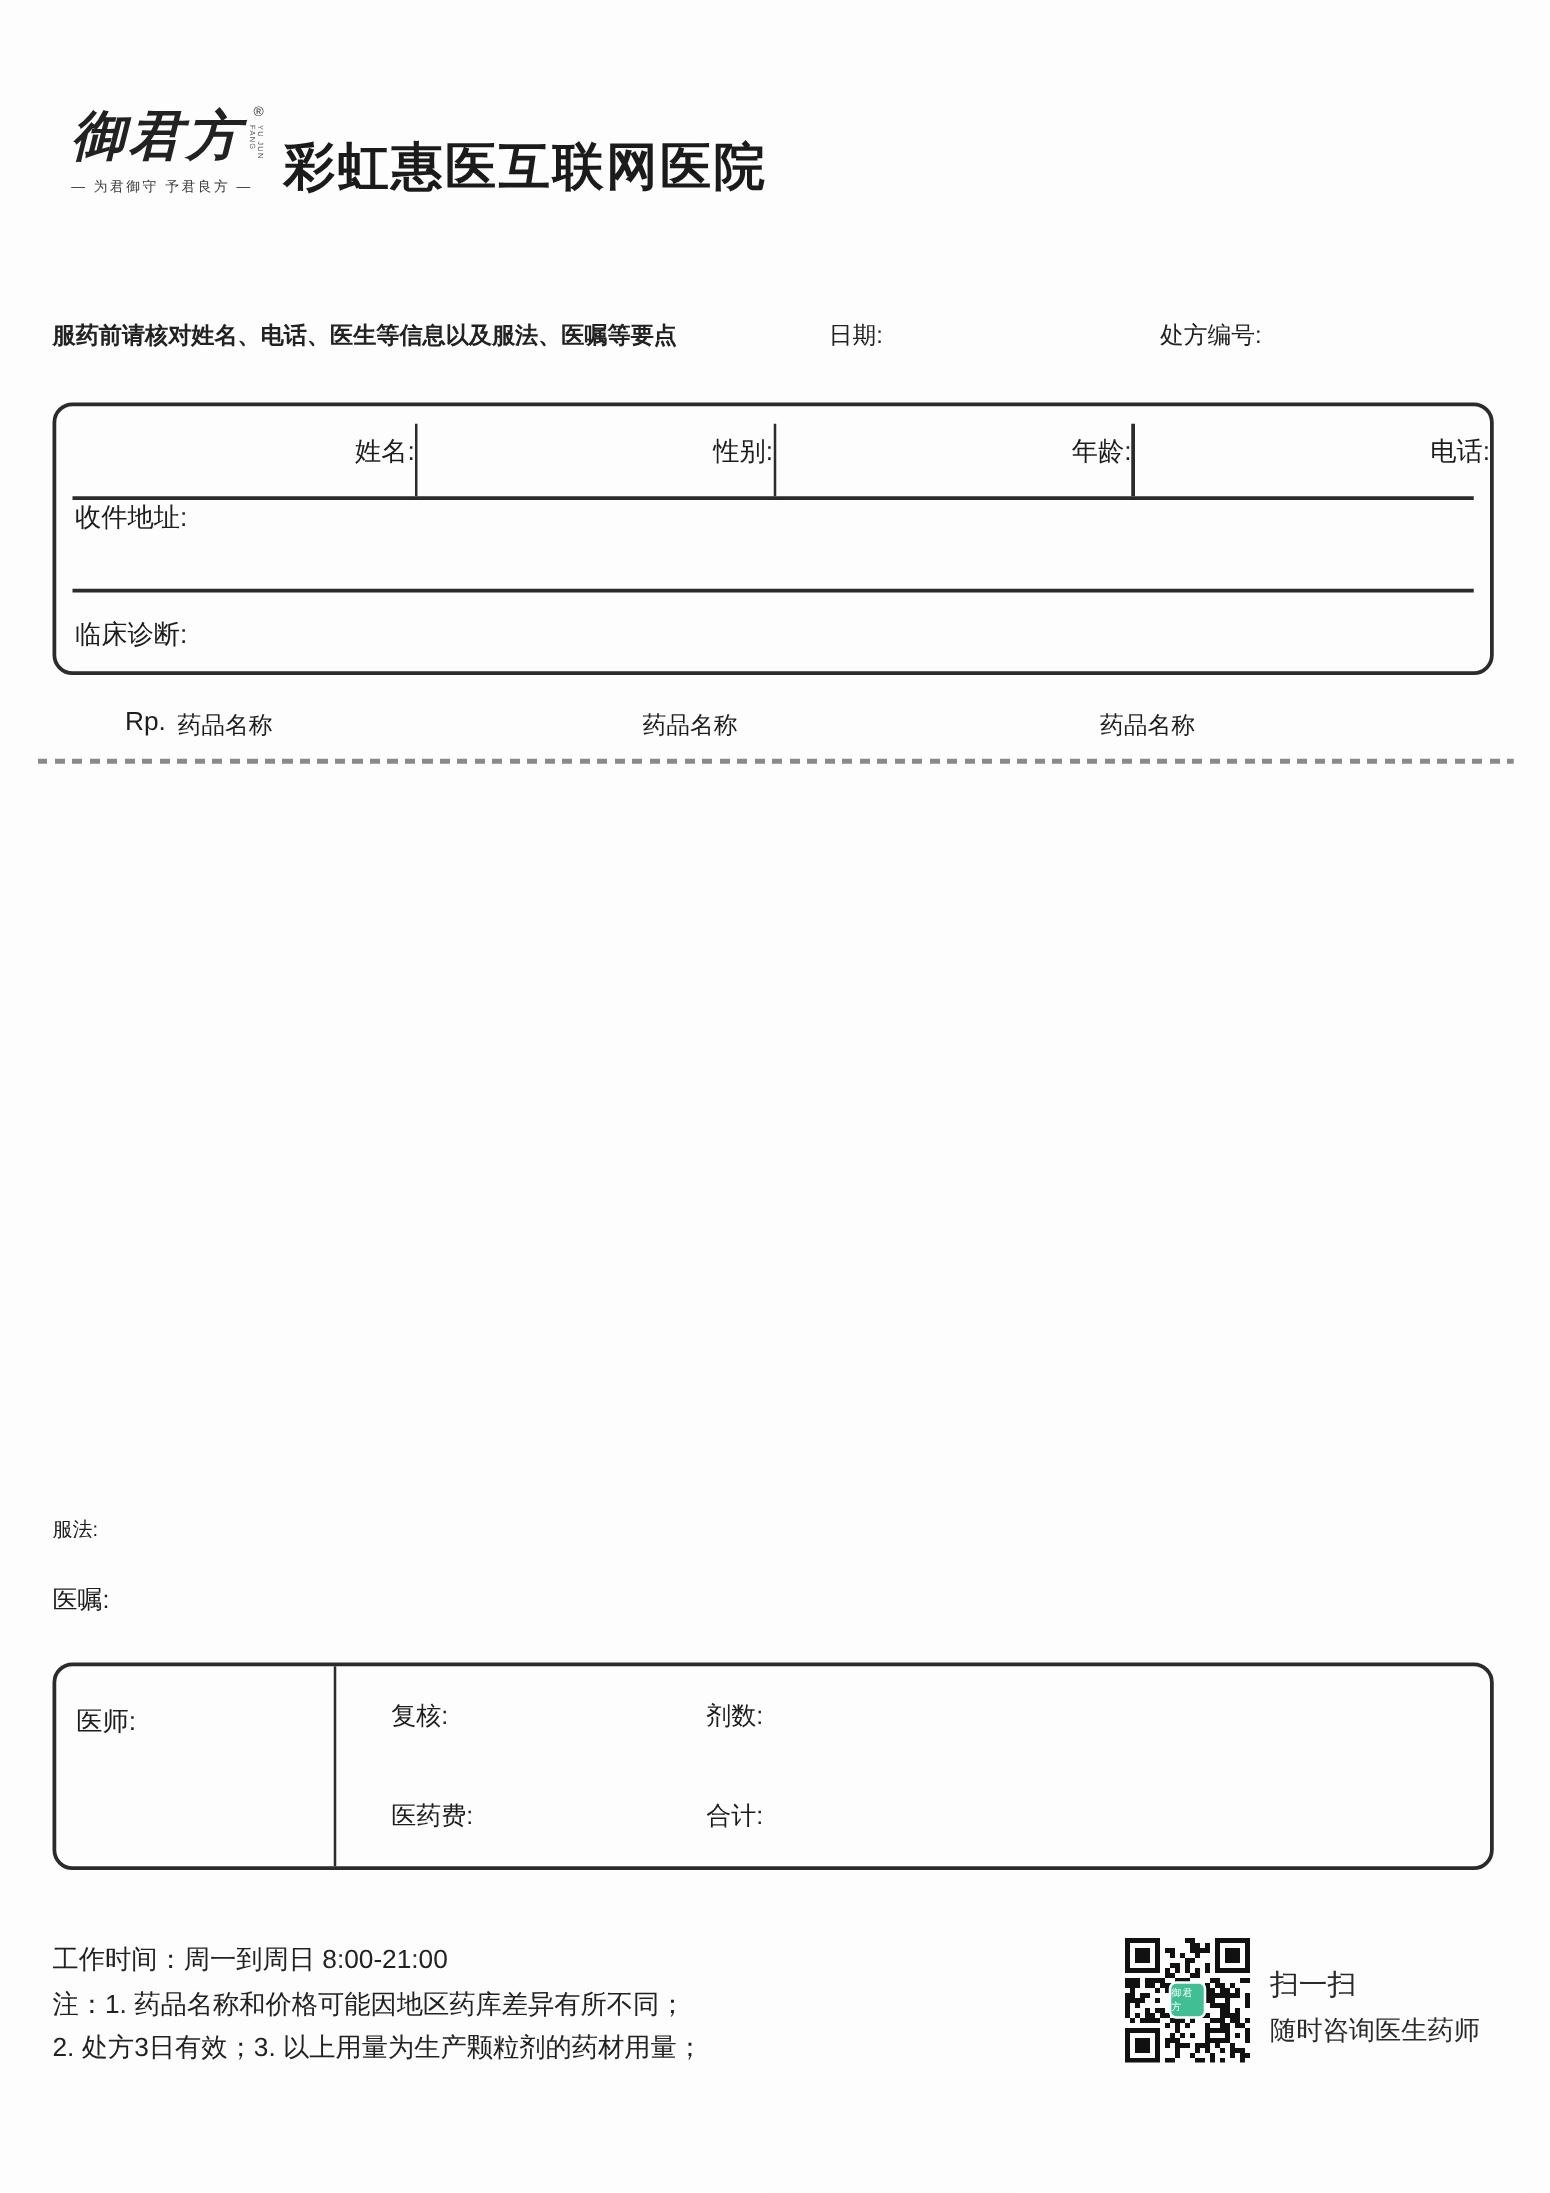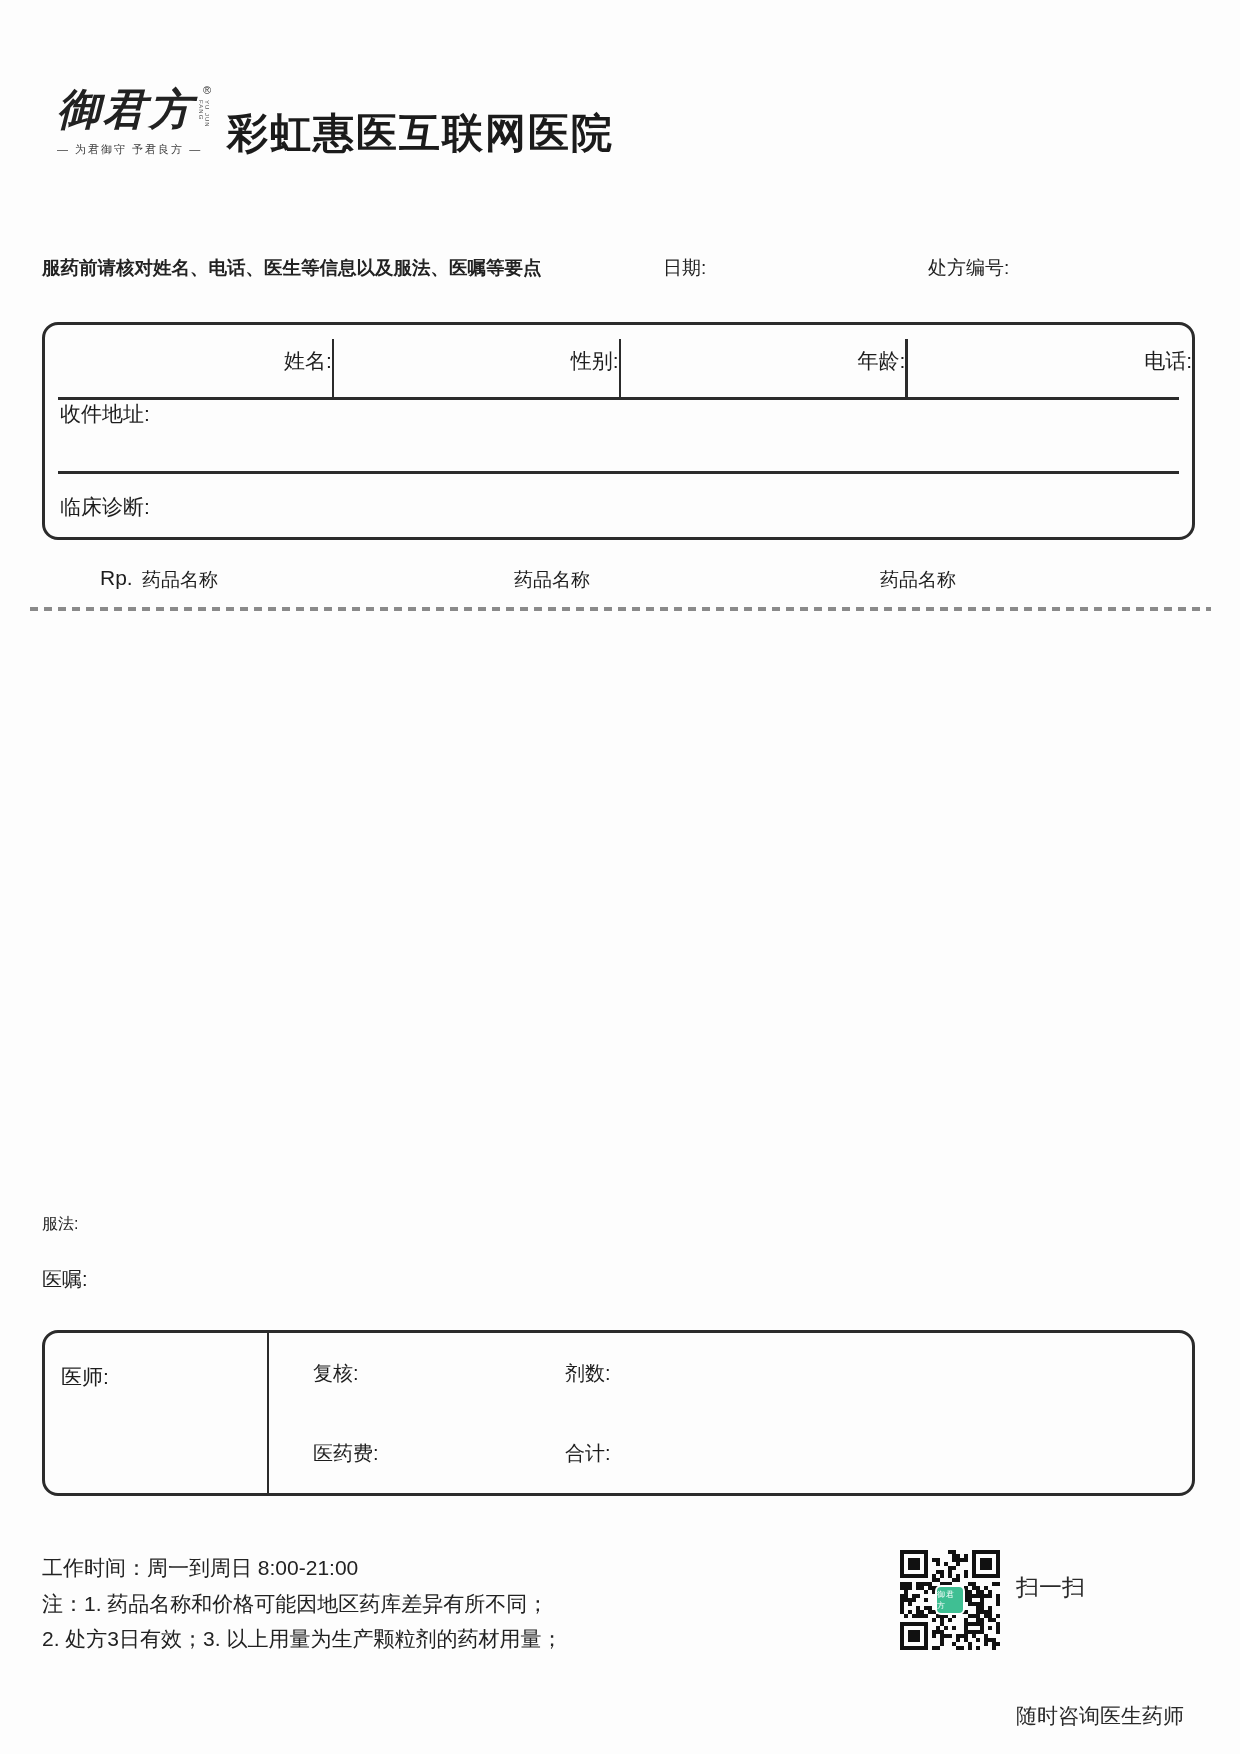--- a/index.html
+++ b/index.html
@@ -89,21 +89,21 @@
   .footer-notes{position:absolute;left:42px;top:1550px;font-size:21px;line-height:35.5px;color:#222;}
   .qr-wrap{position:absolute;left:900px;top:1550px;width:100px;height:100px;}
   .qr-svg{position:absolute;left:0;top:0;width:100px;height:100px;fill:#111;shape-rendering:crispEdges;}
   .qr-logo{
     position:absolute;left:35px;top:35px;width:30px;height:30px;
     background:var(--qr-green);border:2px solid #fff;border-radius:6px;
     display:flex;align-items:center;justify-content:center;
     color:#fff;font-size:8px;letter-spacing:1px;
   }
   .scan-title{position:absolute;left:1016px;top:1572px;font-size:23px;color:#2a2a2a;}
-  .scan-subtitle{position:absolute;left:1016px;top:1702px;font-size:21px;color:#2a2a2a;}
+  .scan-subtitle{position:absolute;left:1016px;top:1610px;font-size:21px;color:#2a2a2a;}
 </style>
 </head>
 <body>
 
 <div class="page">
 
   <div class="logo-block">
     <div class="logo-row">
       <span class="logo-main">御君方</span>
       <span class="logo-reg">®</span>

